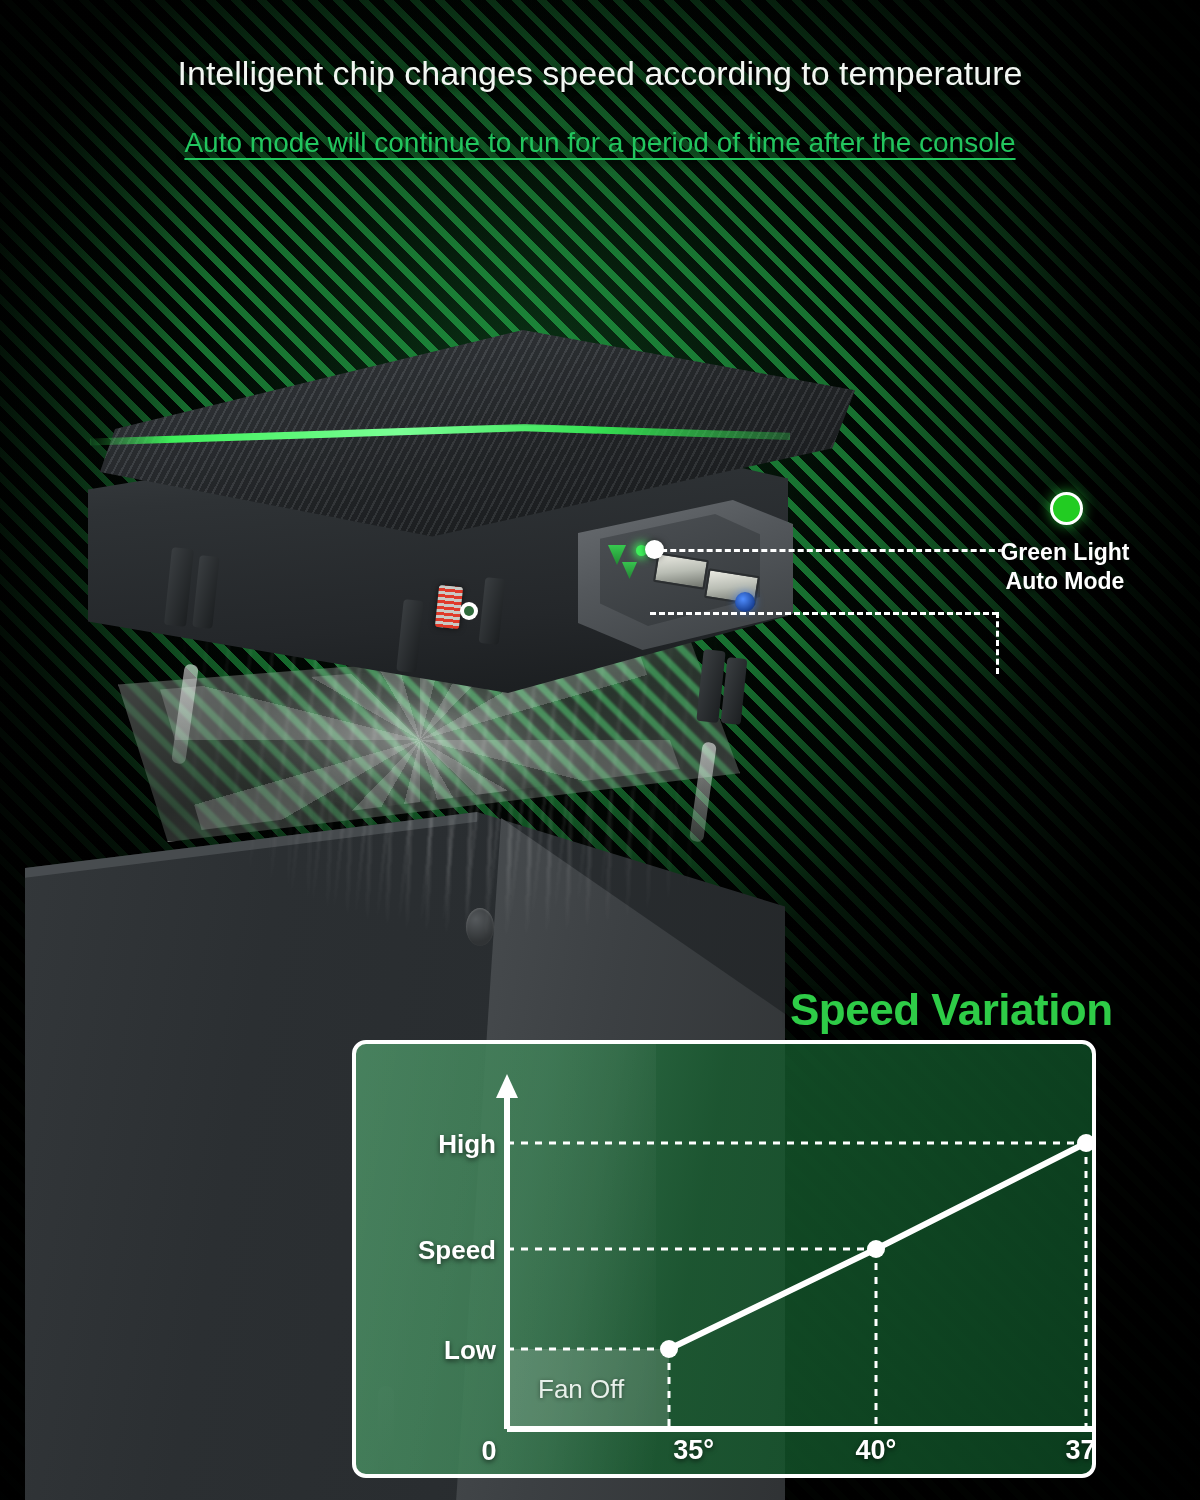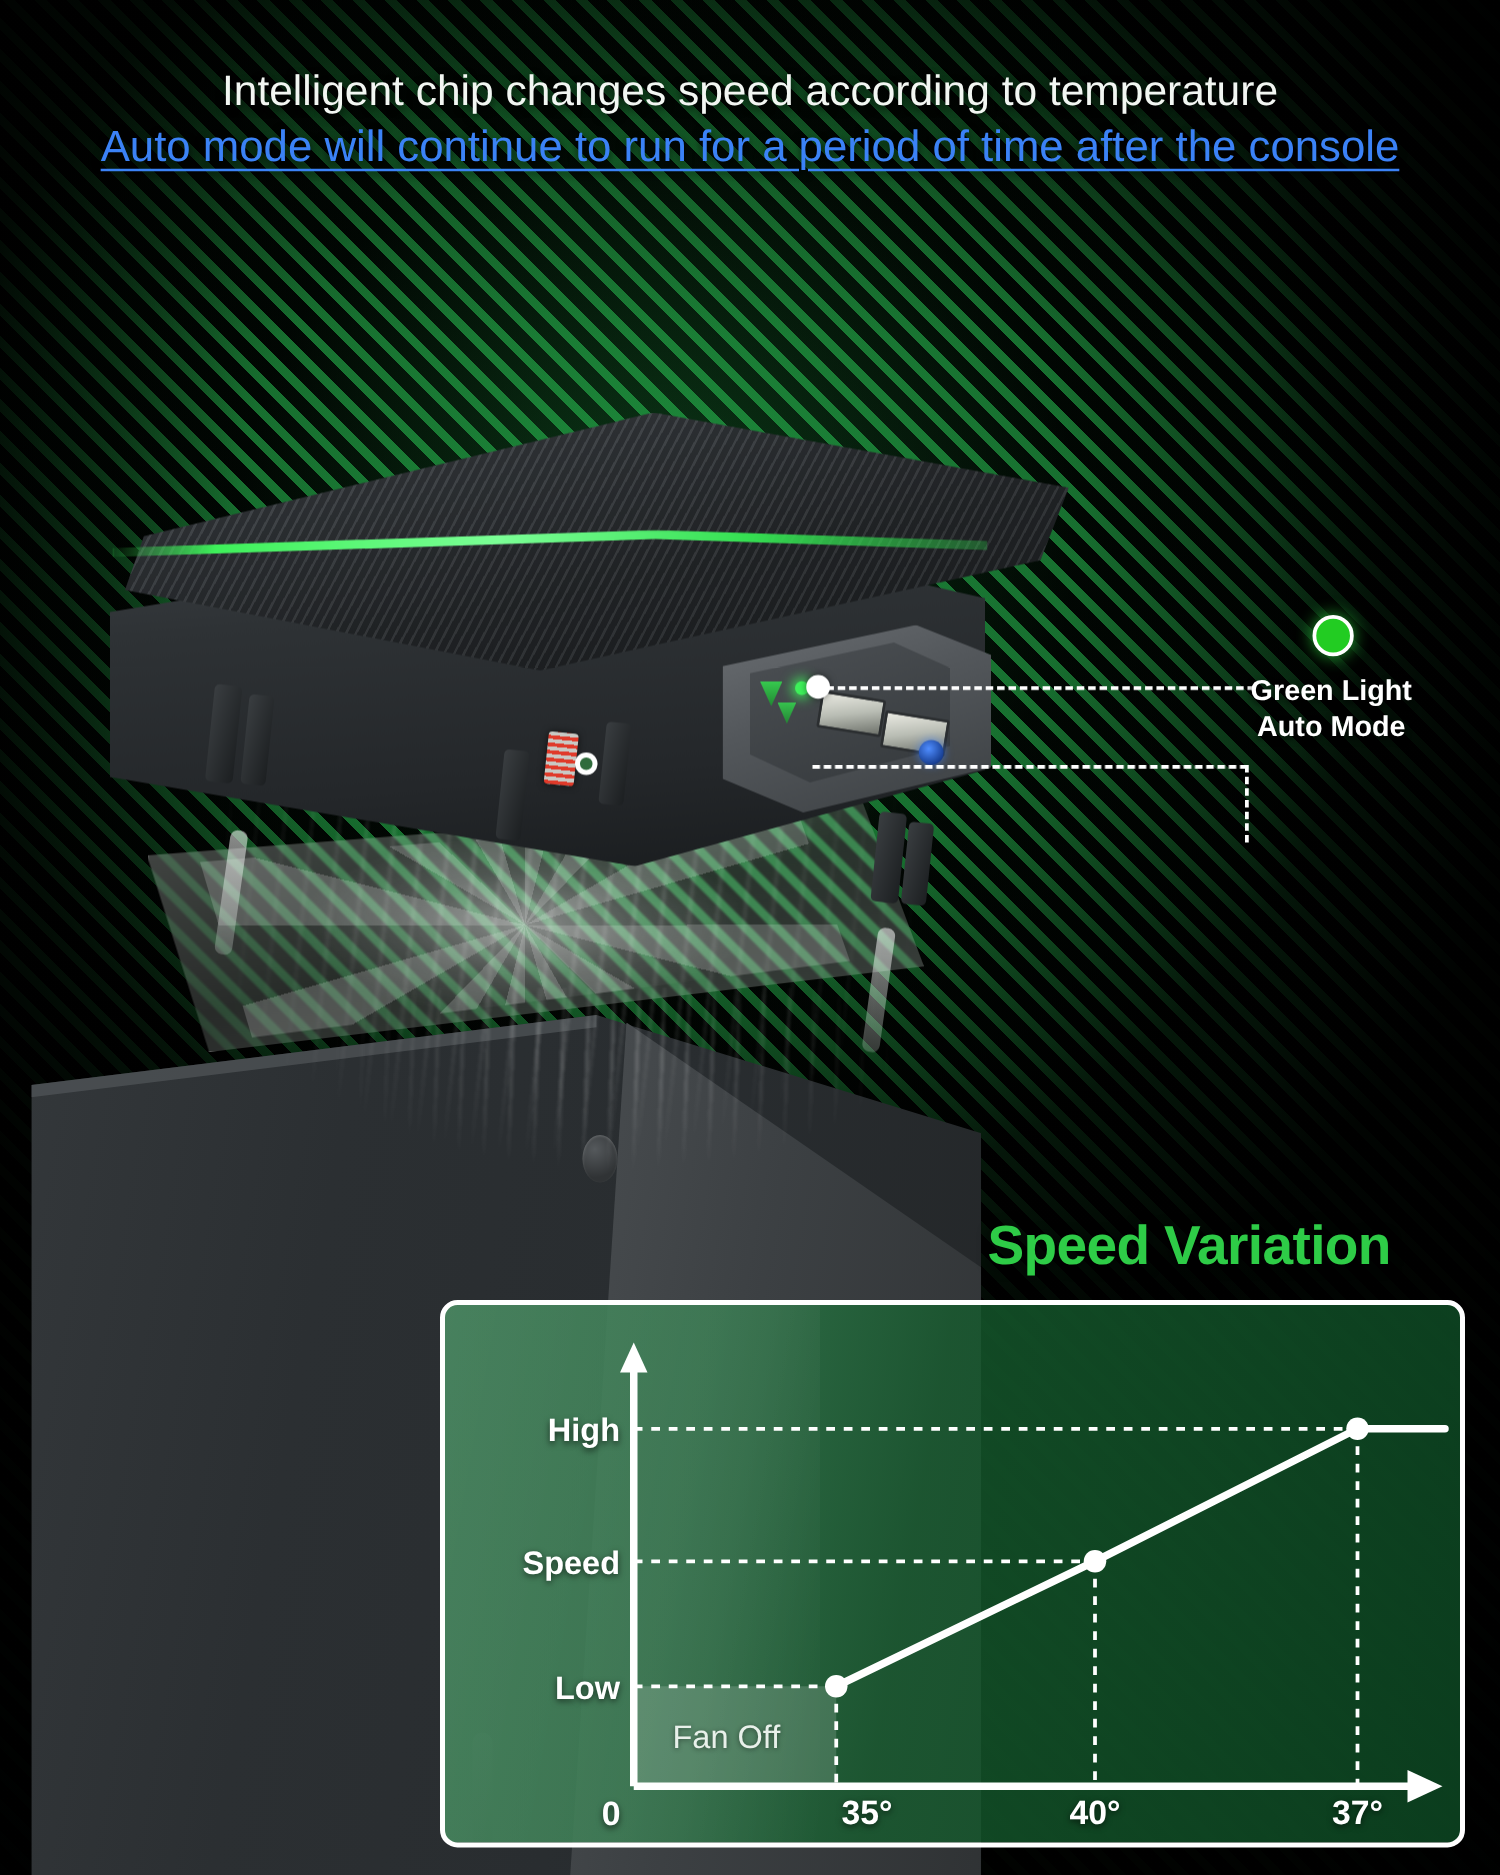--- a/index.html
+++ b/index.html
@@ -27,21 +27,21 @@
   .header{position:absolute;left:0;right:0;top:38px;text-align:center;z-index:20;}
   .h-title{
     font-size:57px;font-weight:bold;color:#fff;letter-spacing:-0.5px;
     text-shadow:0 2px 10px rgba(0,0,0,.85),0 0 26px rgba(0,0,0,.6);
     line-height:1.05;
   }
   .h-sub{
     margin-top:16px;font-size:34px;color:#f2f6f2;font-weight:300;
     text-shadow:0 2px 8px rgba(0,0,0,.9);
   }
-  .h-note{font-size:35px;color:#3b82f6;font-weight:300;line-height:1.45;
+  .h-note{margin-top:30px;font-size:28px;color:#22c55e;font-weight:300;line-height:1.45;
     text-shadow:0 2px 8px rgba(0,0,0,.9);}
   .h-note span{display:block;text-decoration:underline;text-underline-offset:6px;text-decoration-thickness:1.5px;}
 
   
   .console{
     position:absolute;left:25px;top:812px;width:760px;height:700px;z-index:6;
     background:linear-gradient(100deg,#33373a 0%,#2b2f32 30%,#292d30 60%,#232628 100%);
     clip-path:polygon(0 8%, 59.5% 0%, 100% 13.5%, 100% 100%, 0 100%);
     box-shadow:0 -8px 40px rgba(0,0,0,.55);
   }
@@ -240,21 +240,21 @@
   #lead-temp-v{left:996px;top:612px;height:62px;}
 
   
   .sv-title{
     position:absolute;left:790px;top:972px;z-index:24;
     font-size:44px;font-weight:bold;color:#2ECC47;
     text-shadow:0 2px 10px rgba(0,0,0,.85);letter-spacing:-.5px;
   }
 
   .chart-panel{
-    position:absolute;left:352px;top:1040px;width:820px;height:438px;z-index:25;
+    position:absolute;left:352px;top:1040px;width:744px;height:438px;z-index:25;
     border:4px solid #ffffff;border-radius:14px;box-sizing:border-box;
     background:linear-gradient(100deg, rgba(52,124,79,.88) 0%, rgba(46,116,72,.86) 24%, rgba(22,92,46,.80) 46%, rgba(14,78,38,.78) 100%);
     overflow:hidden;
   }
   .panel-lightpad{
     position:absolute;left:0;top:0;width:300px;height:100%;
     background:linear-gradient(100deg, rgba(255,255,255,.10) 0%, rgba(255,255,255,.06) 70%, rgba(255,255,255,0) 100%);
   }
 
   .chart-svg{position:absolute;left:0;top:0;}
@@ -333,21 +333,21 @@
   <div class="lead lead-v" id="lead-temp-v"></div>
 
   <div class="callout-dot" id="green-dot" style="background: rgb(34, 204, 34);"></div>
 
   <div class="callout-label cl-green">
     <div>Green Light</div>
     <div>Auto Mode</div>
   </div>
 
 
-  <div class="sv-title" style="color: rgb(46, 204, 71);">Speed Variation</div>
+  <div class="sv-title" style="color: rgb(46, 204, 71); margin-top: 13px;">Speed Variation</div>
 
   <div class="chart-panel">
     <div class="panel-lightpad"></div>
 
     <svg class="chart-svg" width="812" height="430" viewBox="0 0 812 430">
 
       <rect id="fanoff-rect" x="151" y="305" width="162" height="80" fill="rgba(255,255,255,0.16)"></rect>
 
       <line id="guide-high" x1="151" y1="99" x2="730" y2="99" stroke="#fff" stroke-width="3" stroke-dasharray="7 7"></line>
       <line id="guide-med" x1="151" y1="205" x2="520" y2="205" stroke="#fff" stroke-width="3" stroke-dasharray="7 7"></line>

